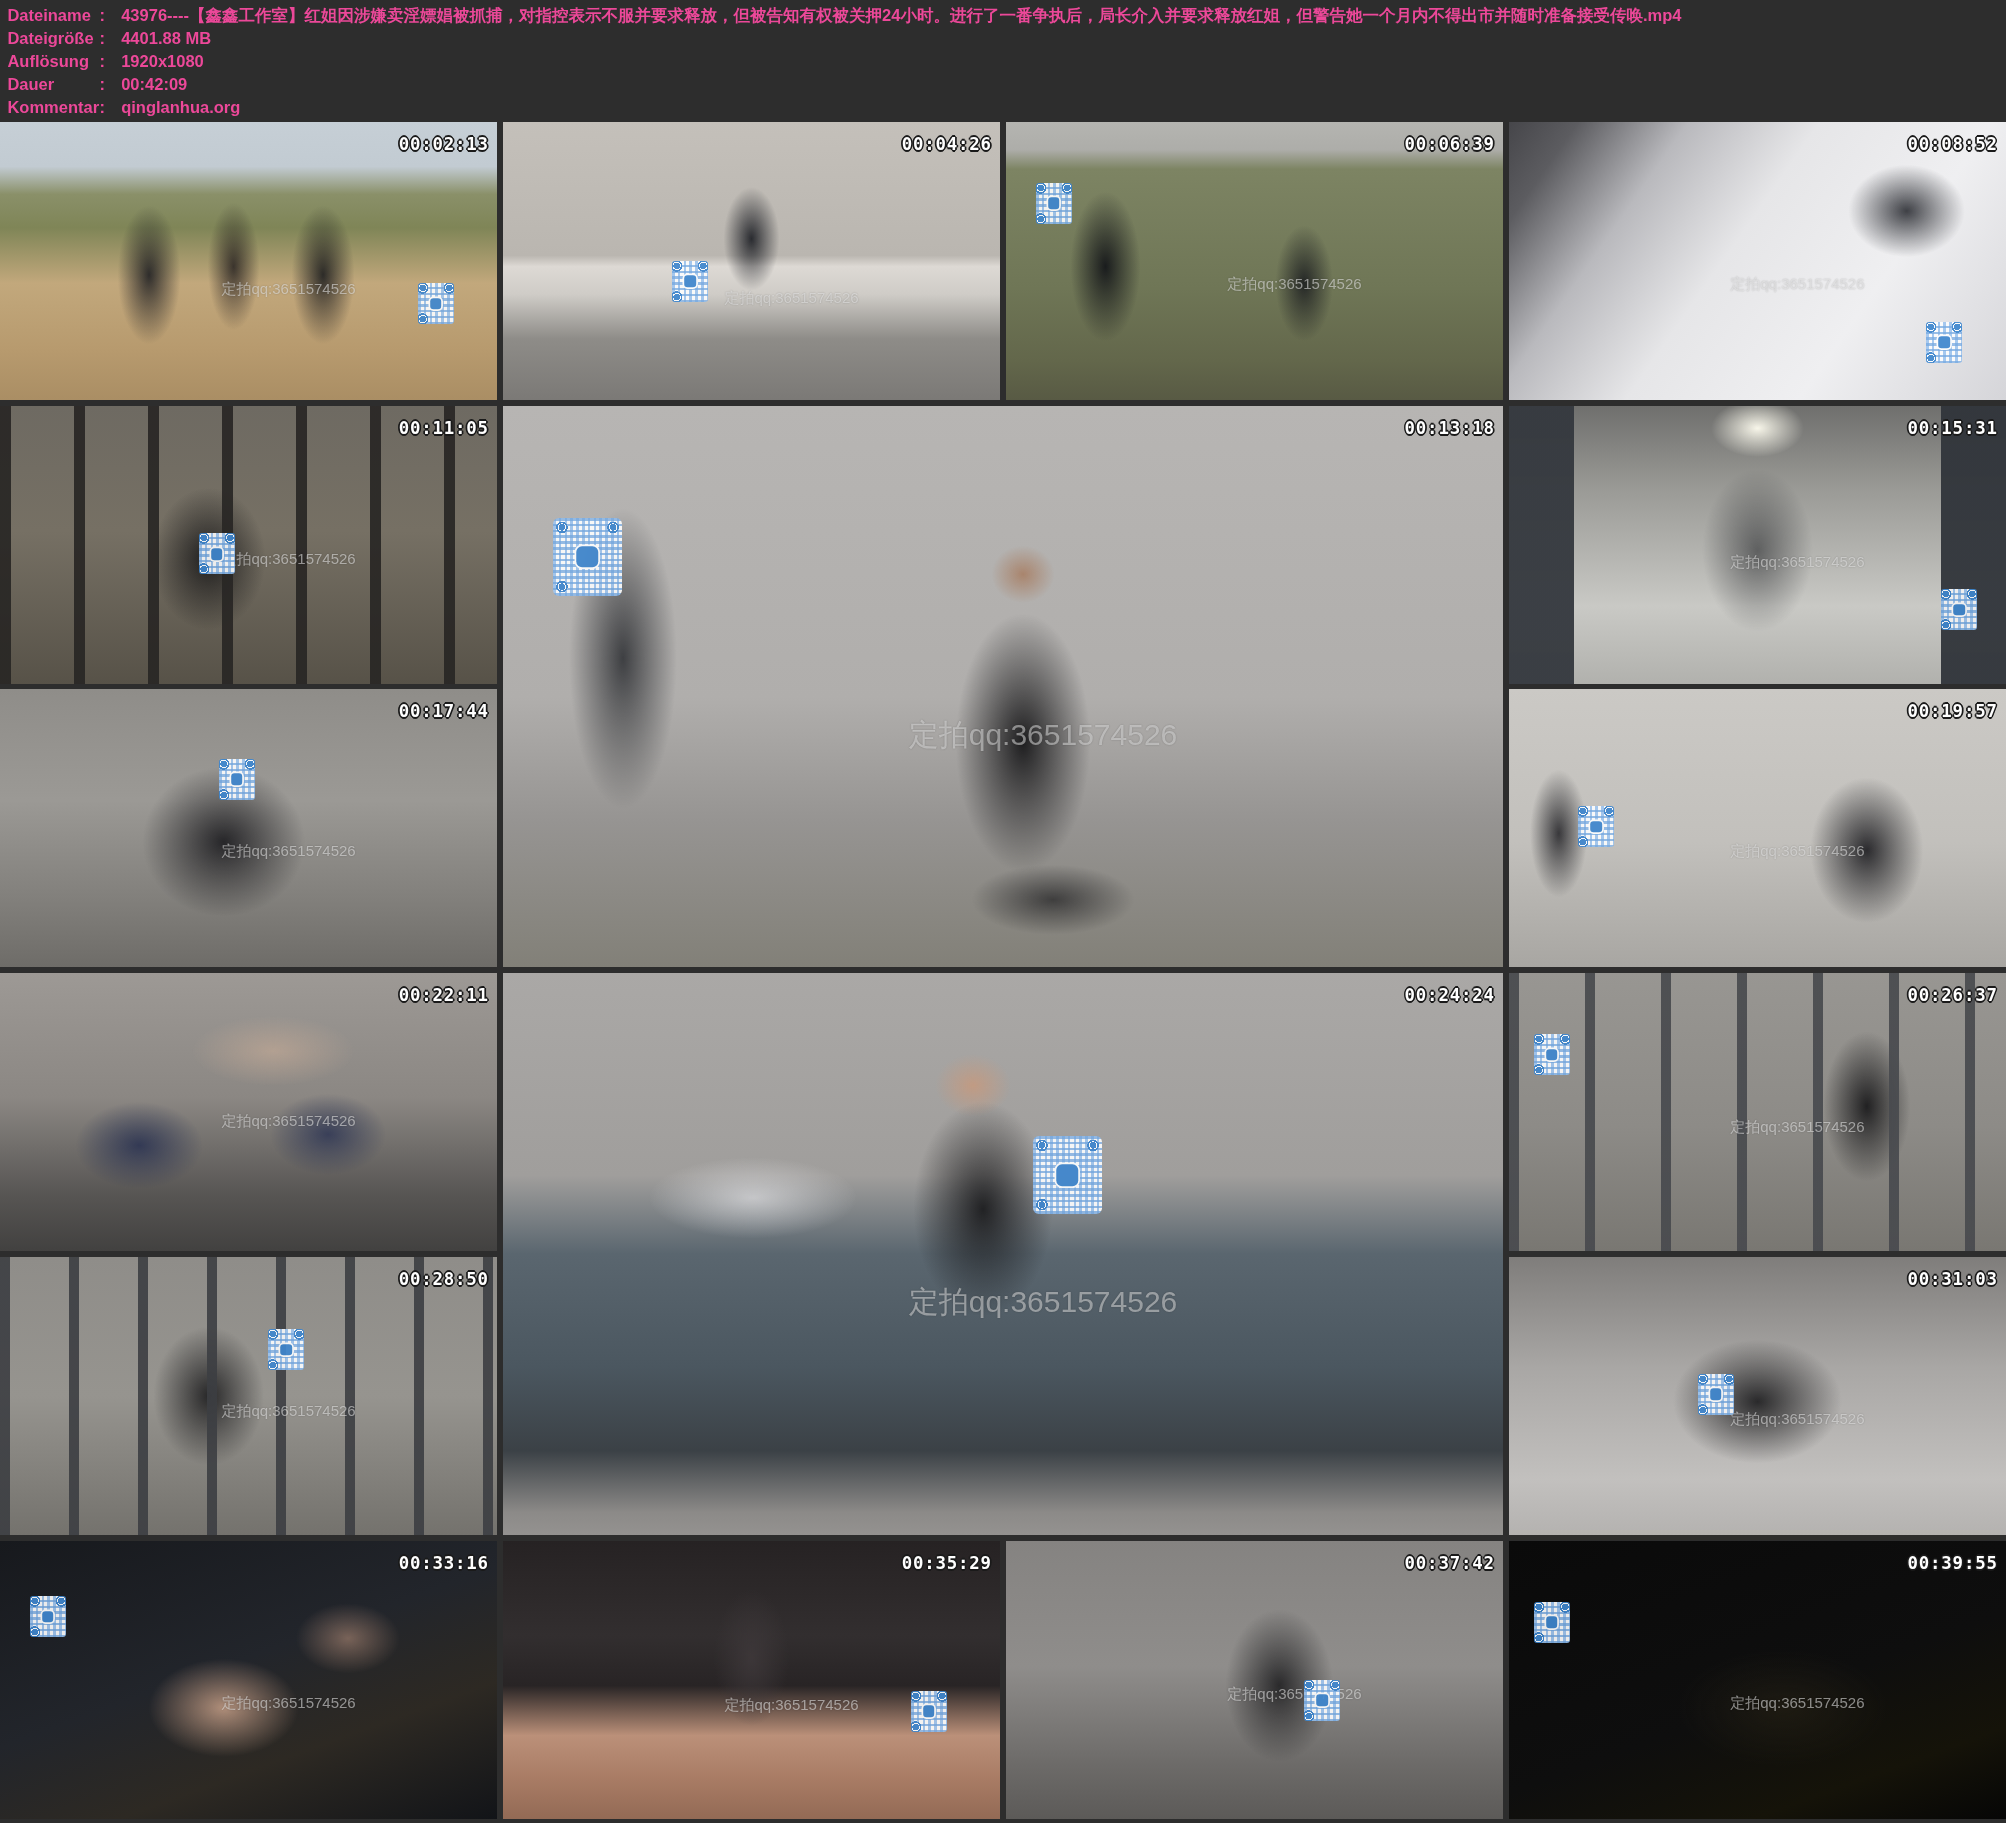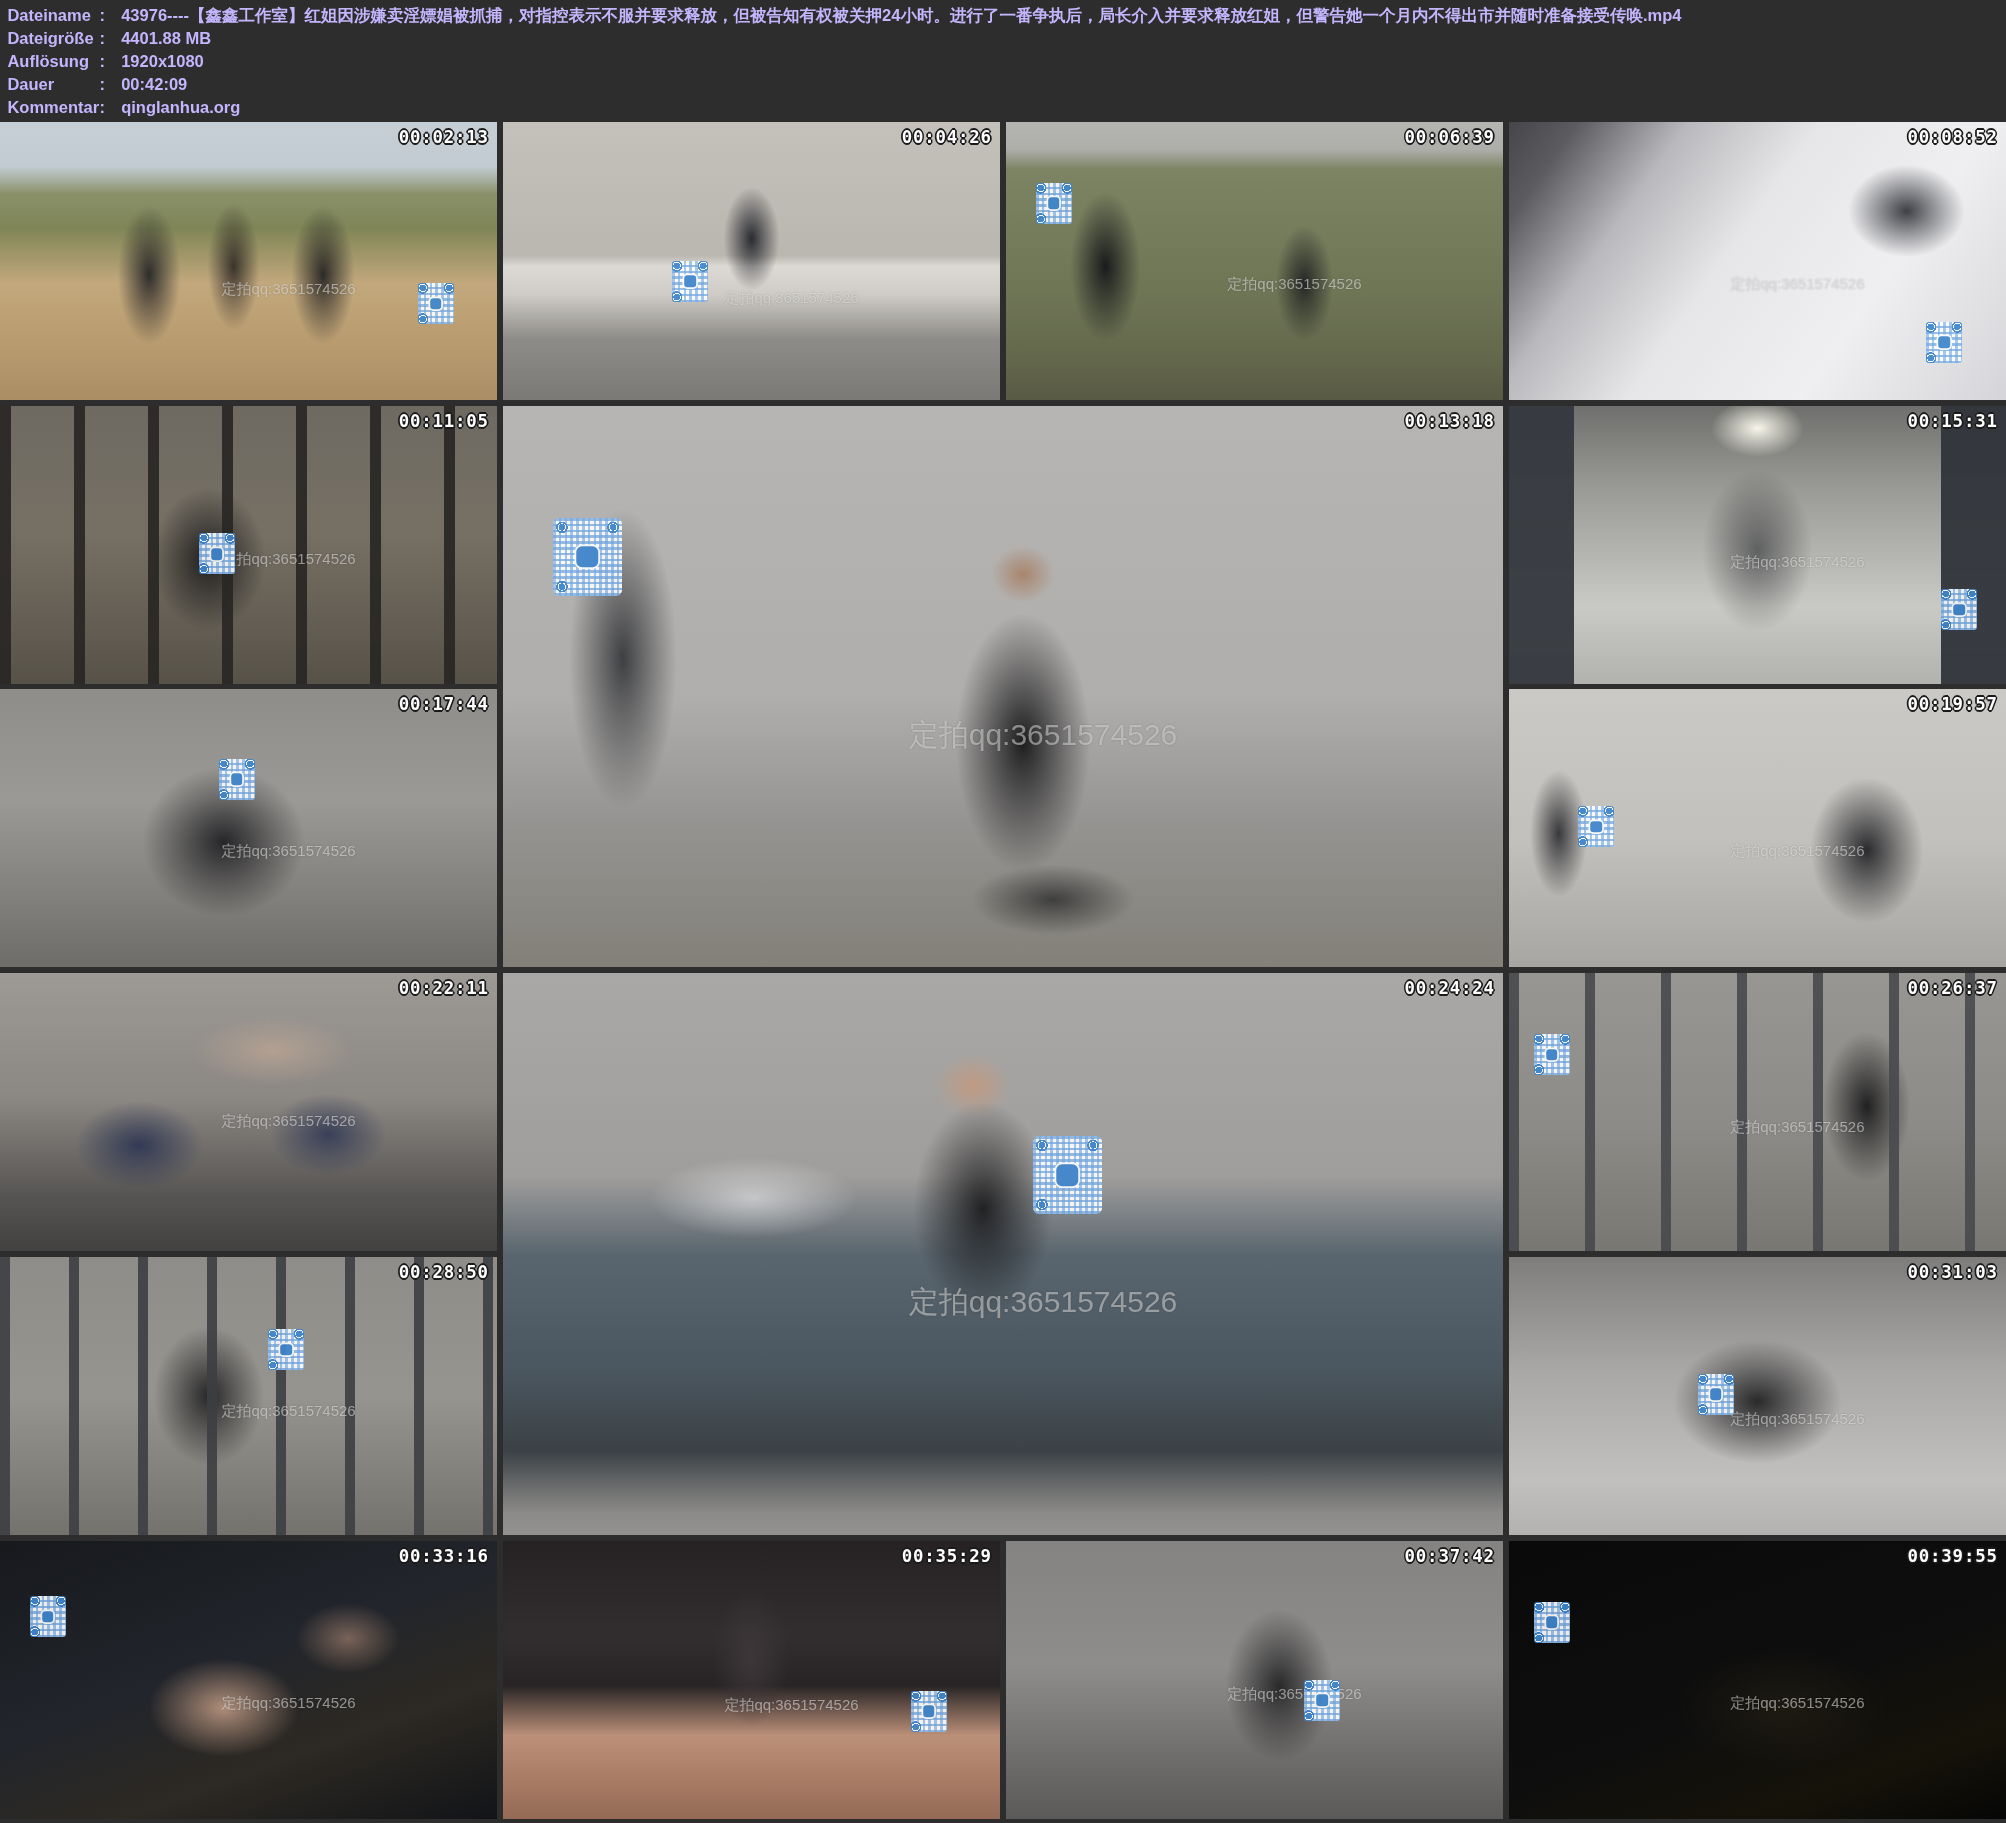--- a/index.html
+++ b/index.html
@@ -6,21 +6,21 @@
   body{
     width:2006px;height:1823px;
     background:#2d2d2d;
     font-family:"Liberation Sans",sans-serif;
     overflow:hidden;
     position:relative;
   }
   
   .header{
     padding:4.1px 8.3px 1.7px 7.4px;
-    color:#c4b5fd;
+    color:#ec4899;
     font-weight:700;
     font-size:16.5px;
     height:116px;
   }
   .hrow{display:flex;line-height:23px;white-space:nowrap;}
   .hlabel{width:84px;flex:0 0 auto;}
   .hsep{width:21.5px;flex:0 0 auto;text-align:center;}
   .hval{padding-left:8.3px;}
   
   .grid{
@@ -31,21 +31,21 @@
     width:2006px;
   }
   .thumb{
     position:relative;
     overflow:hidden;
     background:#777;
   }
   .thumb.big{grid-column:span 2;grid-row:span 2;}
   
   .ts{
-    position:absolute;top:5px;right:8.3px;
+    position:absolute;top:12px;right:8.3px;
     font-family:"DejaVu Sans Mono",monospace;
     font-weight:700;font-size:17.4px;letter-spacing:0.8px;
     color:#ffffff;
     text-shadow:-1.7px 0 0 #1a1a1a,1.7px 0 0 #1a1a1a,0 -1.7px 0 #1a1a1a,0 1.7px 0 #1a1a1a,
                 -0.8px -0.8px 0 #1a1a1a,0.8px 0.8px 0 #1a1a1a,-0.8px 0.8px 0 #1a1a1a,0.8px -0.8px 0 #1a1a1a;
     z-index:3;
   }
   
   .wm{
     position:absolute;left:50%;transform:translateX(-50%);

